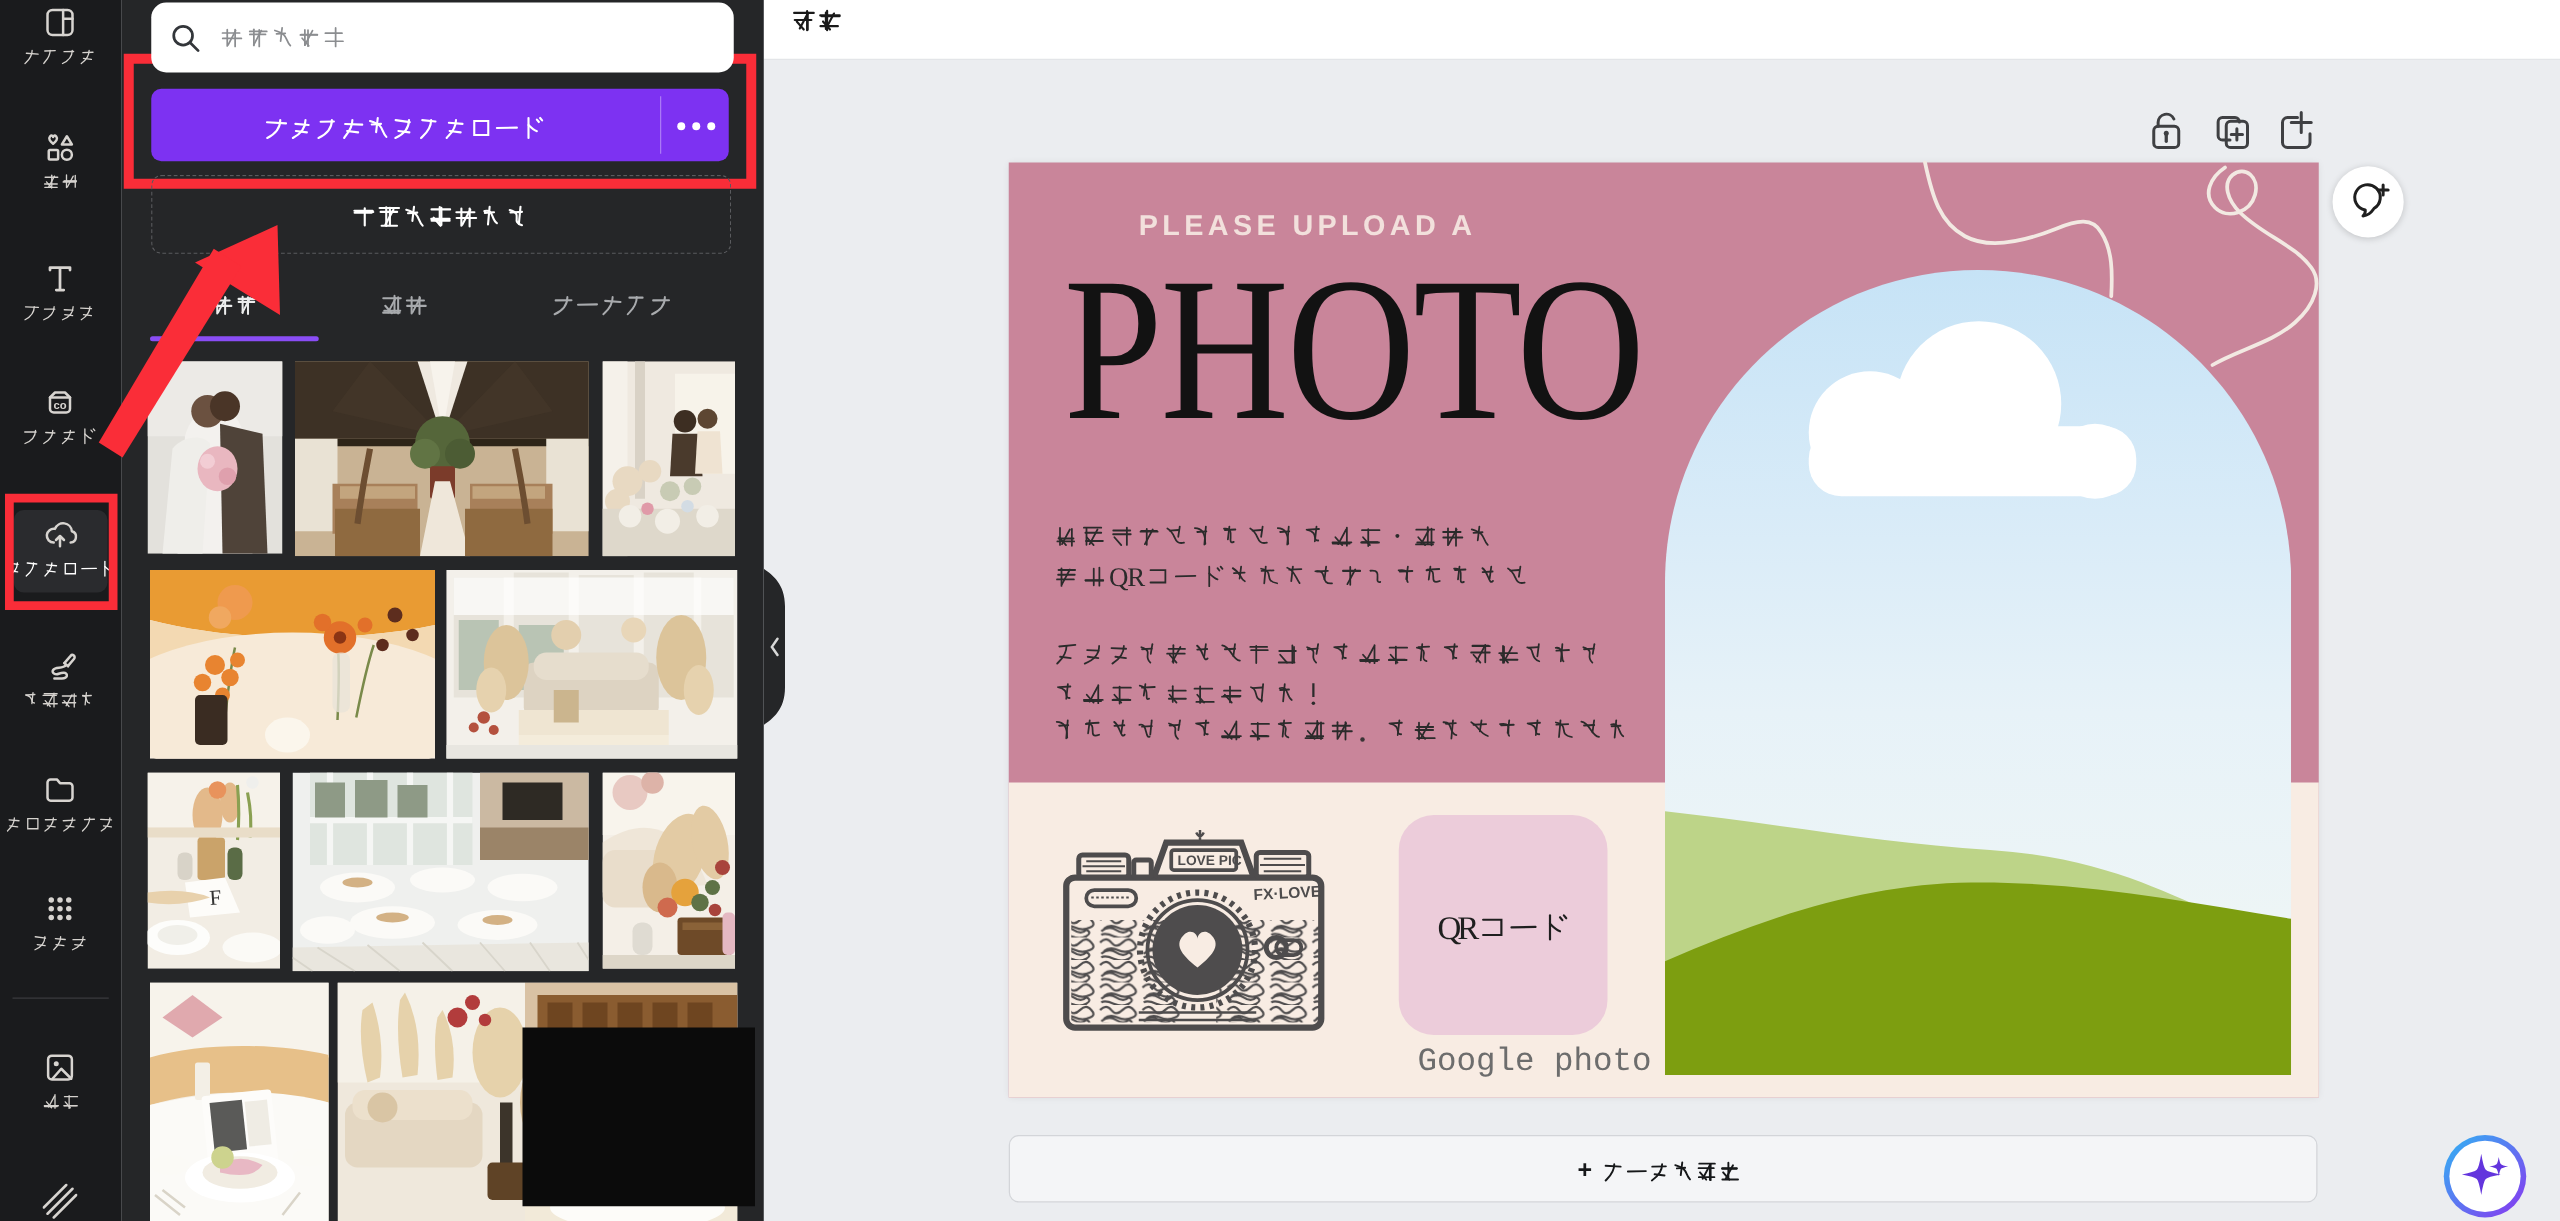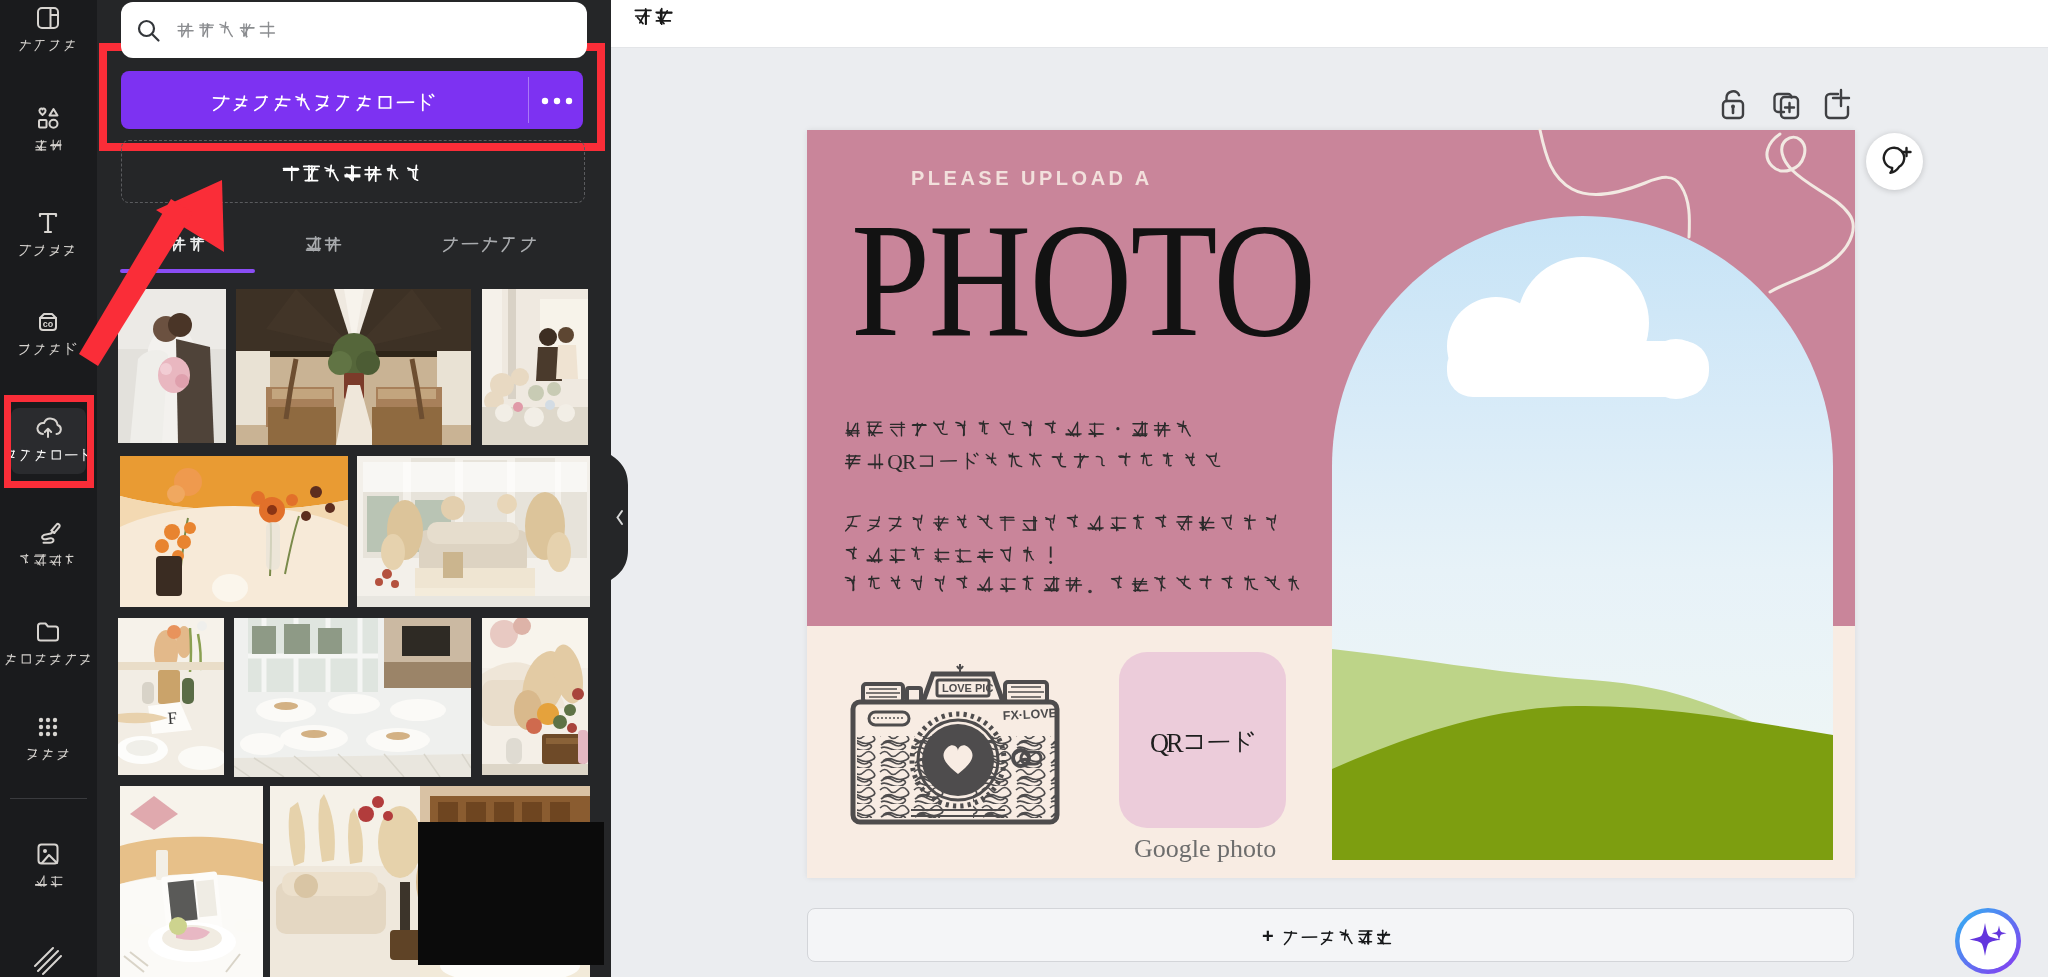--- a/index.html
+++ b/index.html
@@ -52,21 +52,21 @@
         <rect x="115" y="125" width="262" height="56" rx="26"></rect>
       </g>
 <path d="M0 433 C90 443 170 458 260 464 C350 470 400 498 445 517 L501 526 L501 644 L0 644 Z" fill="#bdd488"></path>
 <path d="M0 553 C80 518 160 491 245 490 C335 489 420 506 501 519 L501 644 L0 644 Z" fill="#7d9e10"></path>
 </g>
   </svg>
 <svg class="abs" style="left:1500px;top:128px" width="400" height="180" viewBox="0 0 400 180" fill="none" stroke="#f2e9e2" stroke-width="3" stroke-linecap="round">
 <path d="M40 2 C46 30 52 50 72 61 C92 72 120 65 145 55 C162 48 174 46 181 58 C190 72 190 90 189 109"></path>
 <path d="M280 6 C268 14 262 28 272 38 C282 48 300 42 304 28 C308 14 296 4 286 12 C278 19 282 32 292 42 C310 60 336 68 349 86 C358 98 352 116 336 130 C318 146 290 152 270 164"></path>
 </svg>
-<div class="abs" style="left:911px;top:167px;white-space:nowrap;font-family:'Liberation Sans',sans-serif;font-weight:700;font-size:20px;letter-spacing:3.5px;color:#f2e0dc">PLEASE UPLOAD A</div>
+<div class="abs" style="left:911px;top:167px;white-space:nowrap;font-family:'Liberation Sans',sans-serif;font-weight:700;font-size:23px;letter-spacing:3.5px;color:#f2e0dc">PLEASE UPLOAD A</div>
 <div class="abs" style="left:851px;top:186px;white-space:nowrap;font-family:'Liberation Serif',serif;font-weight:400;font-size:164px;color:#121212;transform:scaleX(0.868);transform-origin:0 0;letter-spacing:-2px">PHOTO</div>
 <div class="abs" style="left:843px;top:417px">
     <svg width="354" height="25" viewBox="0 0 354 25" style="display:block">
       <g transform="translate(0.0,2.3)" stroke="#2b2b2b" stroke-width="1.42" fill="none" stroke-linecap="round">
         <path d="M3.8 11.5L15.8 11.5"></path>
         <path d="M2.9 13.8L16.3 13.8"></path>
         <path d="M5.0 3.1L5.0 16.6"></path>
         <path d="M14.5 3.9L14.5 17.3"></path>
         <path d="M12.9 4.3L6.6 16.0"></path>
         <path d="M4.3 10.5L9.8 16.8"></path>
@@ -578,21 +578,21 @@
       <g transform="translate(56.8,2.9)" stroke="#1f1f1f" stroke-width="1.75" fill="none" stroke-linecap="round">
         <path d="M2.4 12.0L21.6 11.6"></path>
       </g>
       <g transform="translate(81.8,2.9)" stroke="#1f1f1f" stroke-width="1.75" fill="none" stroke-linecap="round">
         <path d="M8.2 2.4V21.6"></path>
         <path d="M8.2 9.1C11.0 12.0 13.0 13.9 16.2 15.1"></path>
         <path d="M16.2 3.9L18.1 6.2M19.3 2.4L21.2 4.7"></path>
       </g>
     </svg>
   </div>
-<div class="abs" style="left:1134px;top:834px;width:200px;font-family:Liberation Serif, serif;font-size:26px;color:#6d6d6d">Google photo</div>
+<div class="abs" style="left:1134px;top:834px;width:200px;font-family:Liberation Mono, monospace;font-size:26px;color:#6d6d6d">Google photo</div>
 <svg class="abs" style="left:1719px;top:86px" width="132" height="36" viewBox="0 0 132 36" fill="none" stroke="#3f4043" stroke-width="2.4" stroke-linecap="round" stroke-linejoin="round">
 <rect x="4" y="15" width="20" height="17" rx="3.5"></rect>
 <path d="M7.5 15 v-3.2 a6.6 6.6 0 0 1 12.6 -2.6"></path>
 <circle cx="14" cy="20.5" r="2" fill="#3f4043" stroke="none"></circle>
     <path d="M14 22 v5" stroke-width="2.6"></path>
 <g transform="translate(51,0)">
 <path d="M14 26 h-6 a3.5 3.5 0 0 1 -3.5 -3.5 v-11 a3.5 3.5 0 0 1 3.5 -3.5 h10 a3.5 3.5 0 0 1 3.5 3.5"></path>
 <rect x="11" y="11" width="17" height="21" rx="3.5"></rect>
 <path d="M19.5 17 v9 M15 21.5 h9"></path>
 </g>

